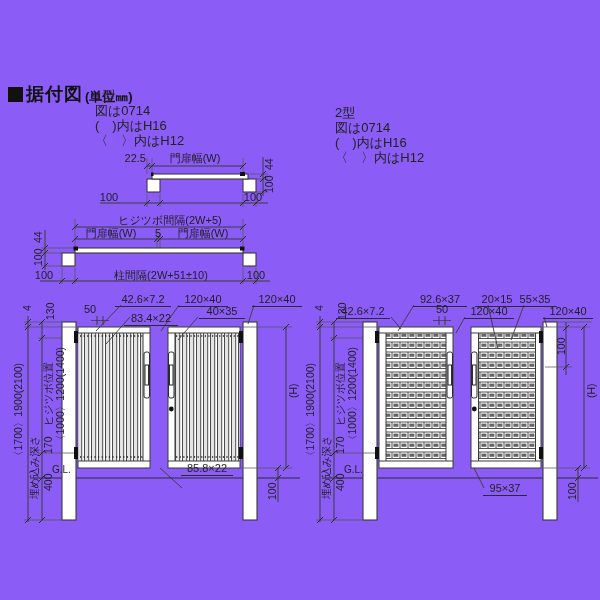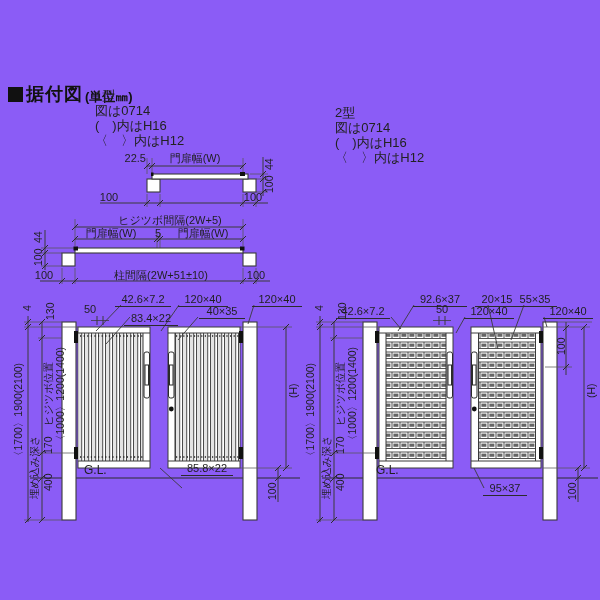--- a/index.html
+++ b/index.html
@@ -5,21 +5,21 @@
   html,body{margin:0;padding:0;background:#fff;}
   .stage{position:relative;width:600px;height:600px;background:#8b5cf6;overflow:hidden;
          font-family:"Liberation Sans",sans-serif;color:#1f1f1f;}
   svg{position:absolute;left:0;top:0;}
   .t{position:absolute;font-size:11px;line-height:1.1;white-space:nowrap;color:#1f1f1f;}
   .c{text-align:center;}
   .r{text-align:right;}
   .u{border-bottom:1px solid #2b2b2b;padding-bottom:1px;}
   .v{writing-mode:vertical-rl;text-orientation:sideways;transform:rotate(180deg);
      text-align:center;font-size:10.5px;line-height:1;}
-  .small{font-size:12px;margin-left:32px;}
+  .small{font-size:10px;}
   .title-row{position:absolute;left:8px;top:82px;display:flex;align-items:center;gap:2px;color:#111;}
   .title-main{font-size:18px;font-weight:bold;letter-spacing:1px;}
   .title-unit{font-size:13px;font-weight:bold;margin-top:6px;}
   .sq{width:15px;height:15px;background:#111;margin-right:1px;}
   .notes{position:absolute;font-size:13px;line-height:15px;color:#222;}
 </style>
 </head>
 <body>
 
 <div class="stage">

